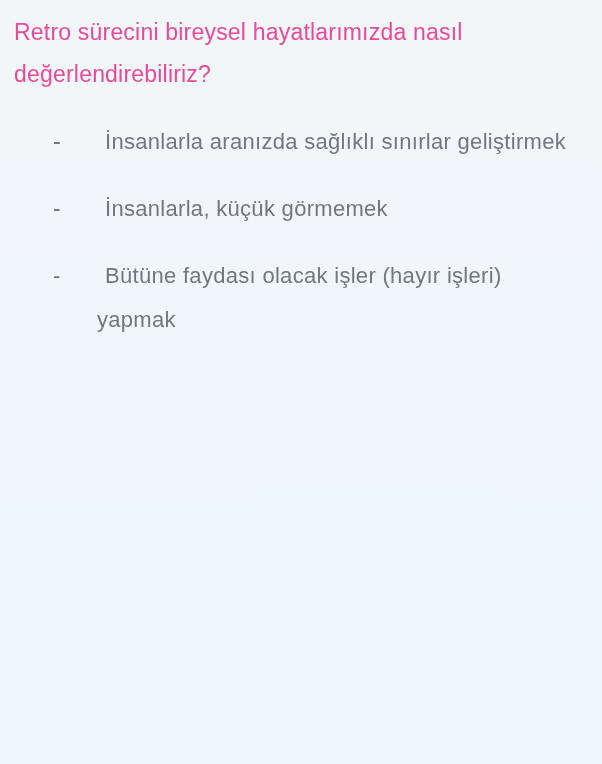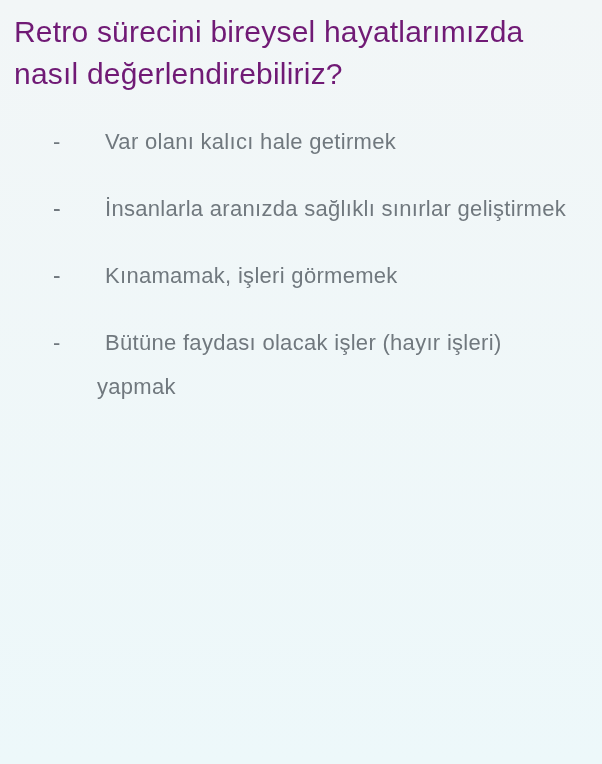--- a/index.html
+++ b/index.html
@@ -13,23 +13,23 @@
     font-family: "Liberation Sans", sans-serif;
     overflow: hidden;
   }
   .page {
     width: 602px;
     height: 764px;
     box-sizing: border-box;
   }
   h1.question {
     margin: 11px 14px 0 14px;
-    font-size: 30px;
+    font-size: 23px;
     font-weight: 400;
-    color: #701a75;
+    color: #ec4899;
     line-height: 42px;
     letter-spacing: 0.2px;
   }
   ul.answers {
     list-style: none;
     margin: 25px 0 0 0;
     padding: 0;
   }
   ul.answers li {
     position: relative;
@@ -54,37 +54,36 @@
 </style>
 </head>
 <body>
 
 <main class="page">
   <h1 class="question">Retro sürecini bireysel hayatlarımızda nasıl değerlendirebiliriz?</h1>
 
   <ul class="answers">
     <li>
       <span class="dash">-</span>
-      <span>Var olanı kalıcı hale getirmek</span>
     </li>
     <li>
       <span class="dash">-</span>
     </li>
     <li>
       <span class="dash">-</span>
     </li>
     <li>
       <span class="dash">-</span>
       <span>İnsanlarla aranızda sağlıklı sınırlar geliştirmek</span>
     </li>
     <li>
       <span class="dash">-</span>
     </li>
     <li>
       <span class="dash">-</span>
-      <span>Kınamamak, işleri görmemek</span>
+      <span>İnsanlarla, küçük görmemek</span>
     </li>
     <li>
       <span class="dash">-</span>
       <span>Bütüne faydası olacak işler (hayır işleri) yapmak</span>
     </li>
   </ul>
 </main>
 
 </body></html>

